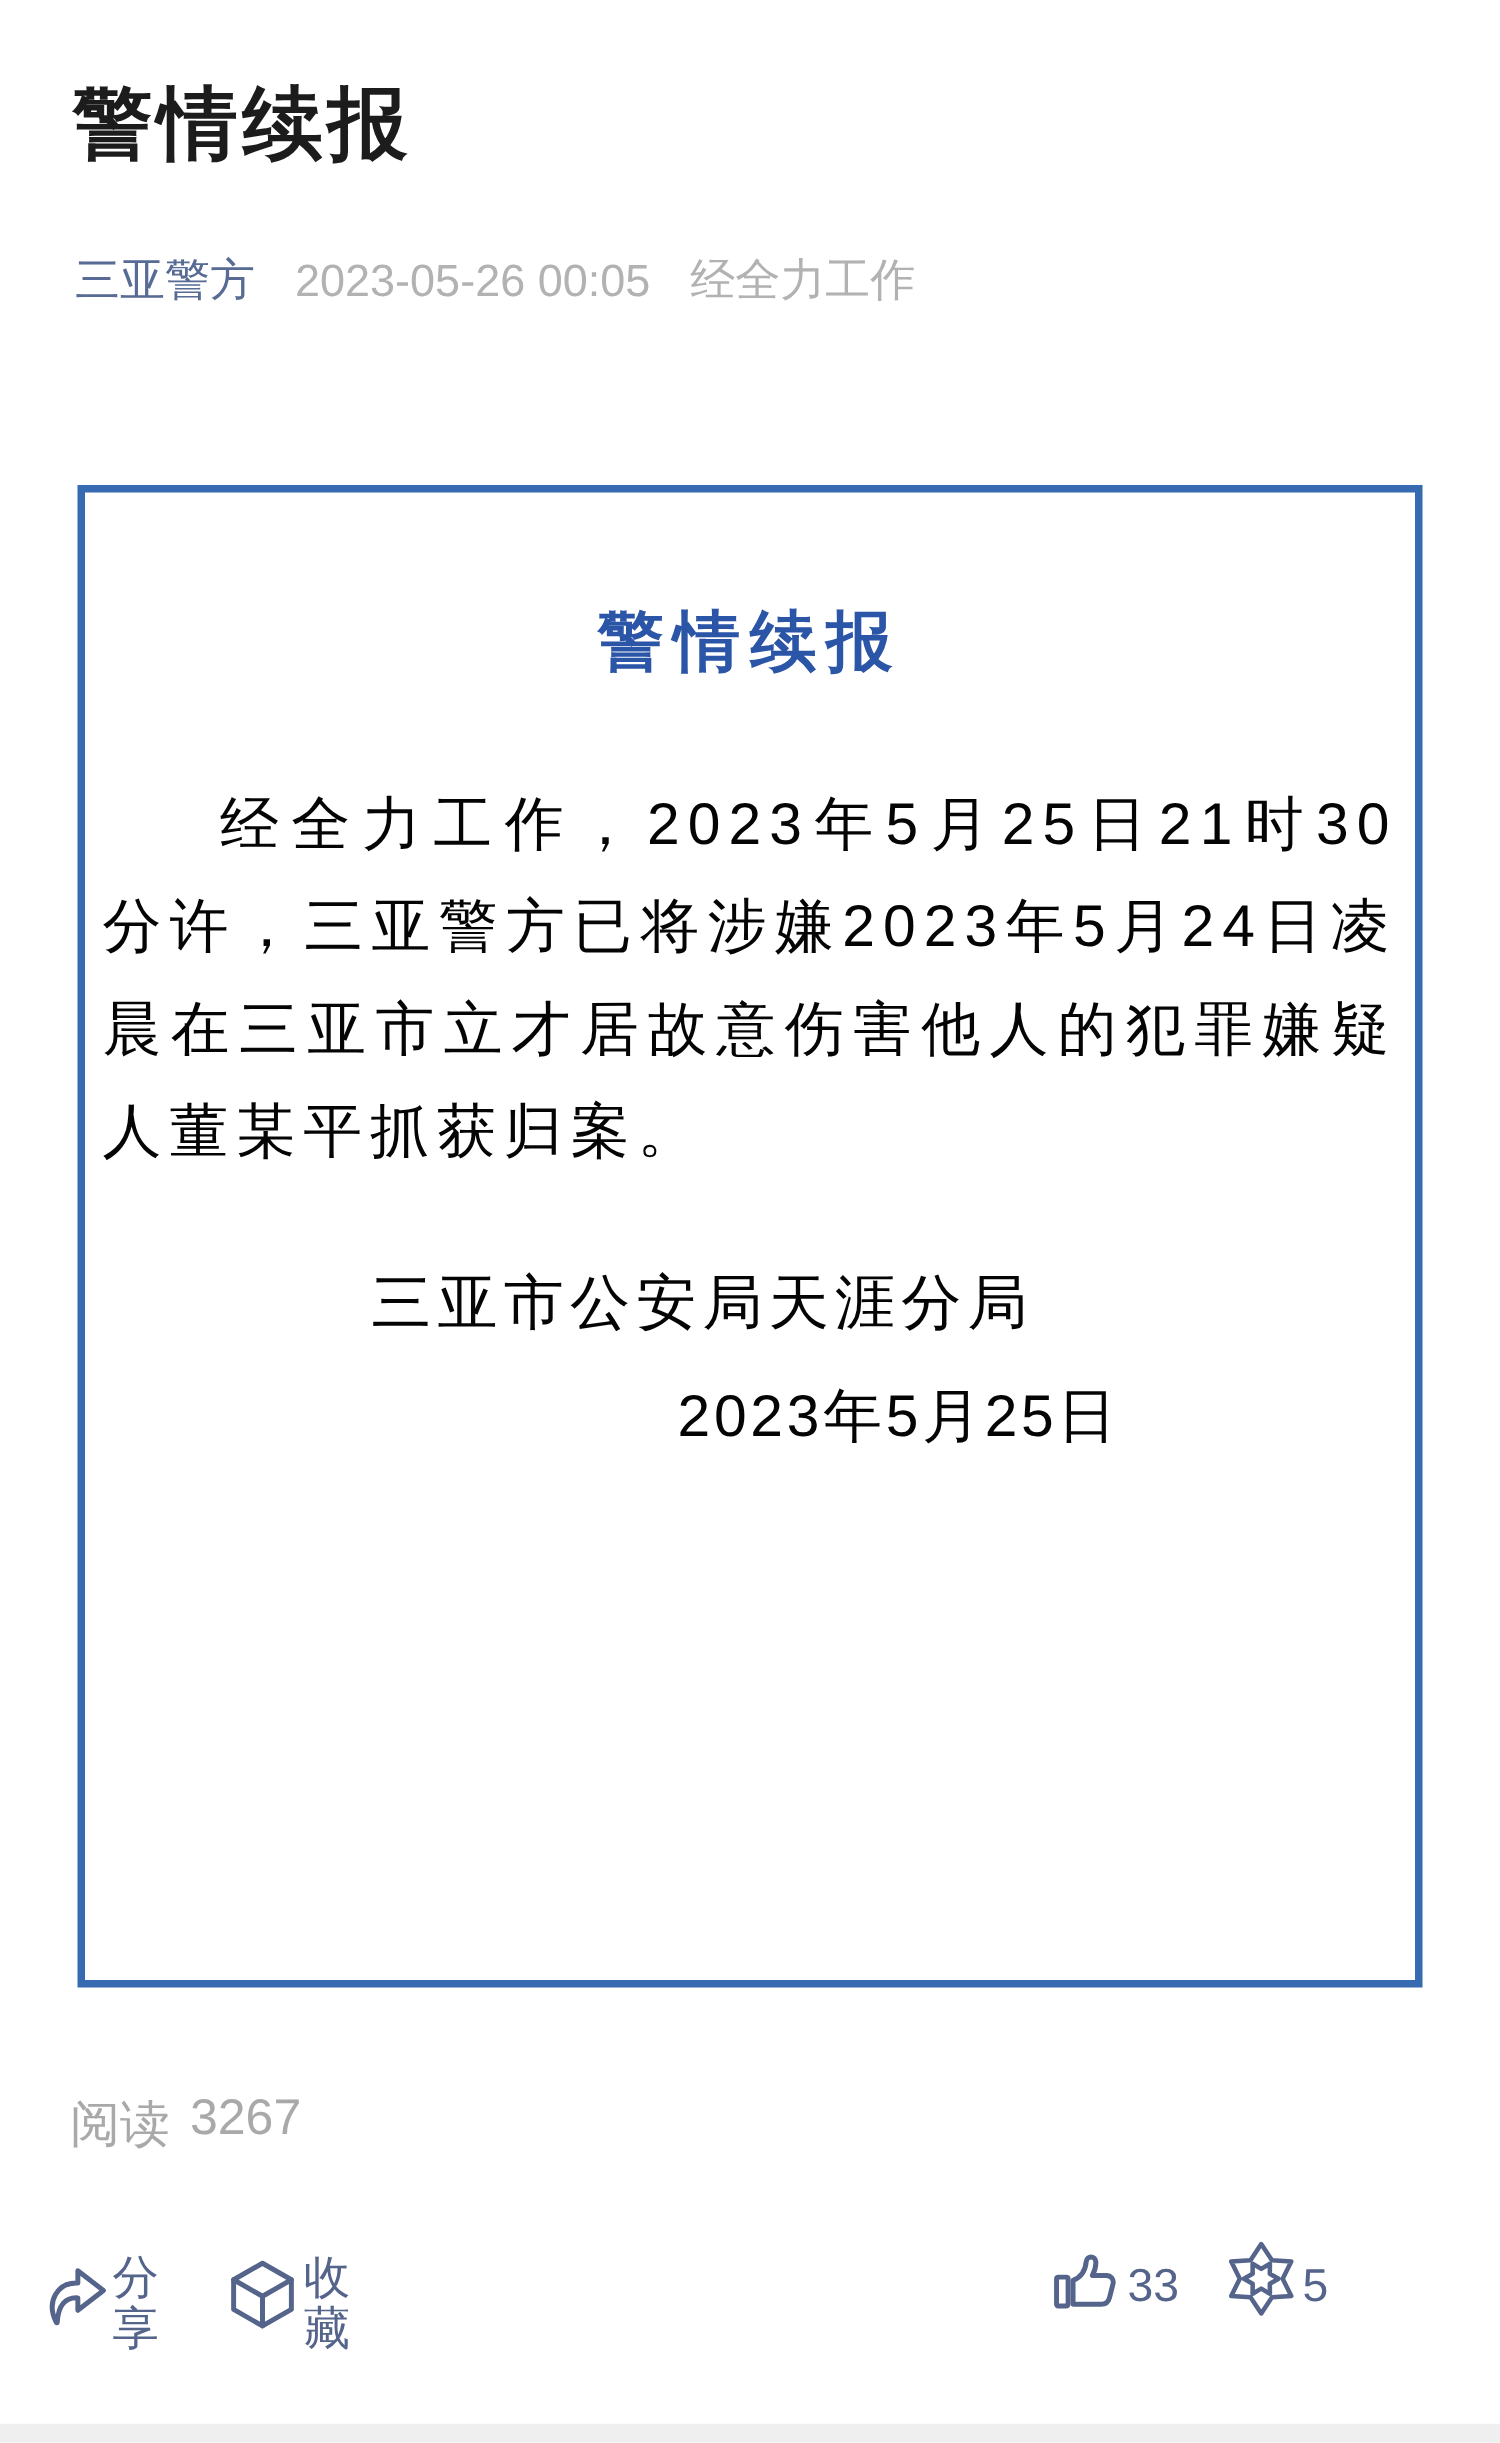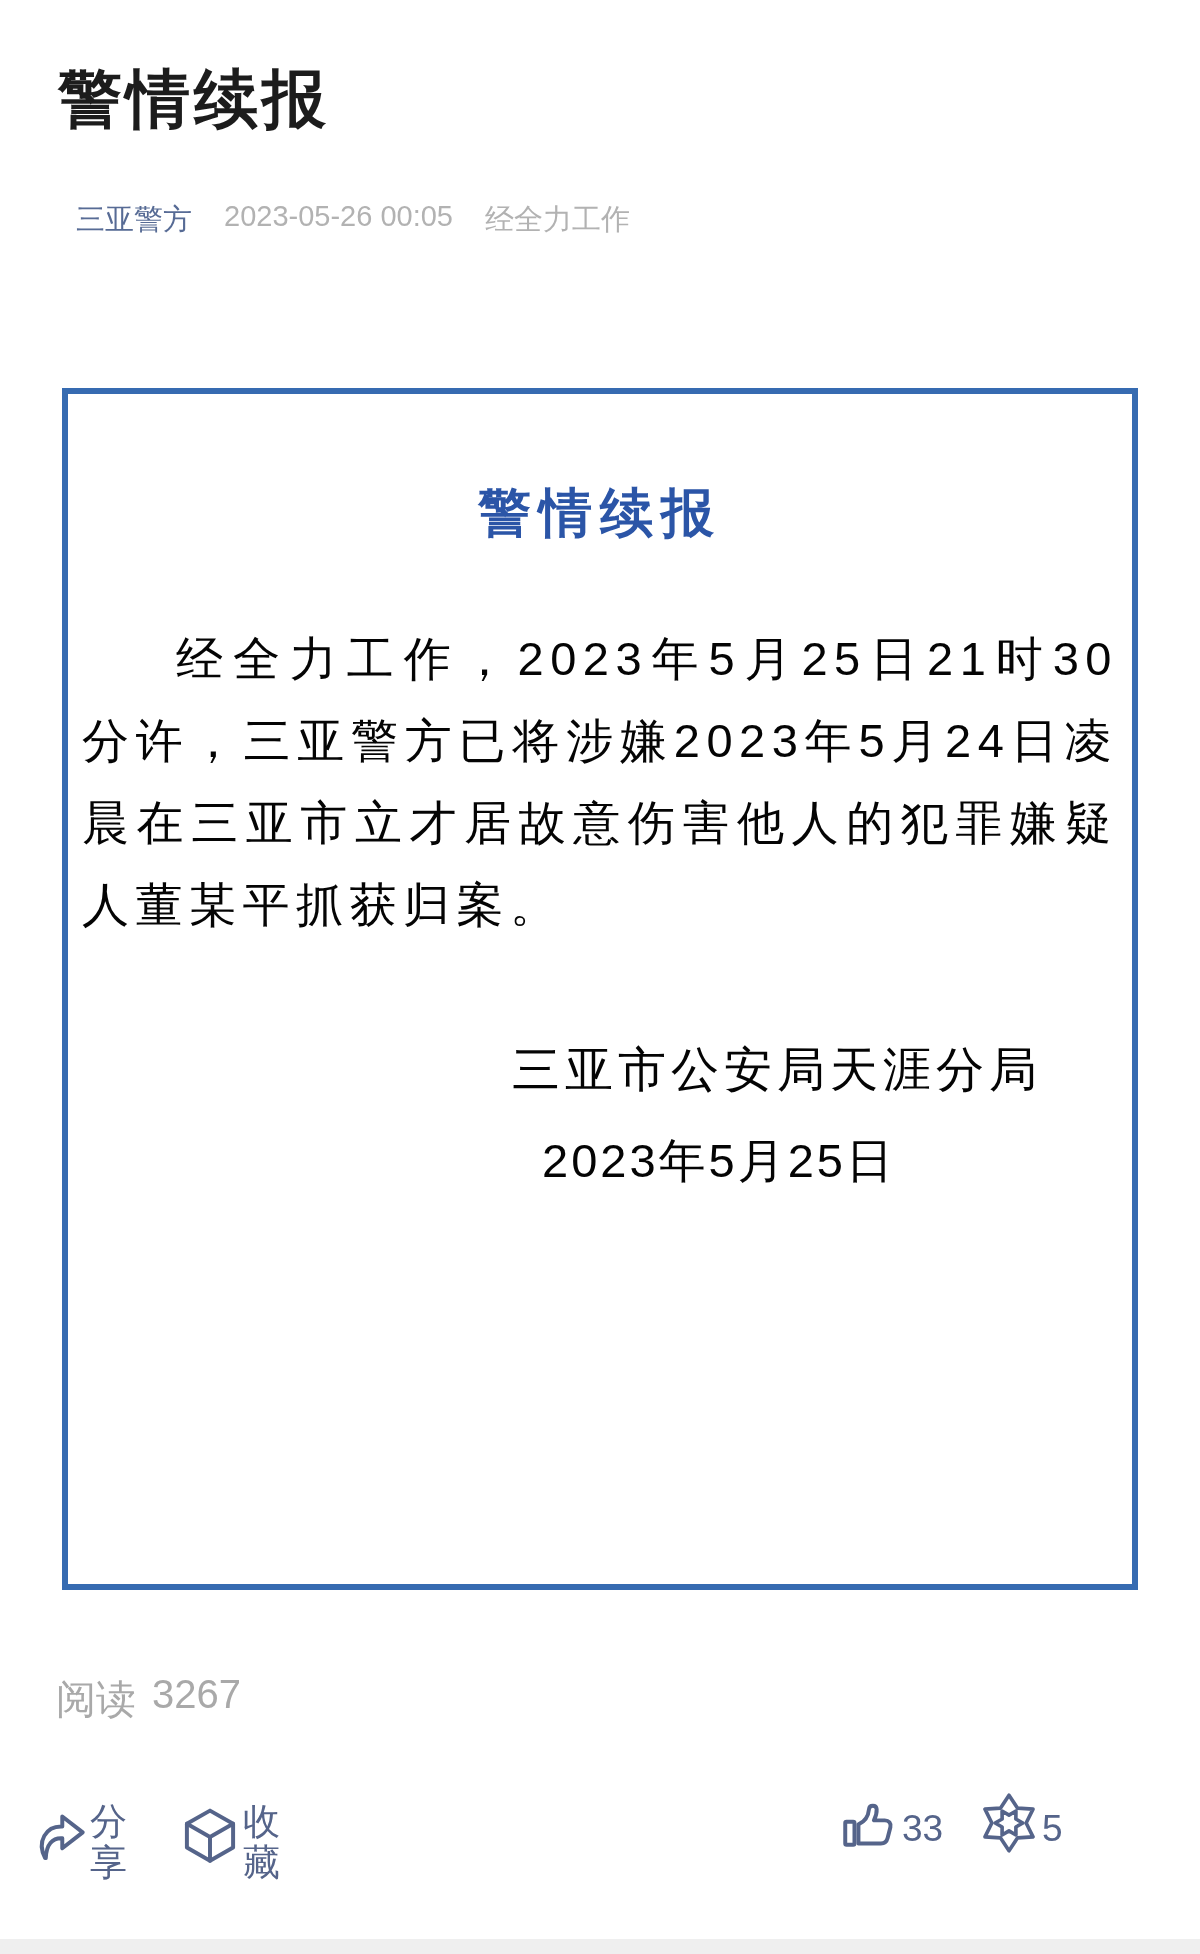--- a/index.html
+++ b/index.html
@@ -3,35 +3,35 @@
 <meta charset="utf-8">
 <style>
   html,body{margin:0;padding:0;background:#ffffff;}
   body{width:1200px;height:1954px;position:relative;overflow:hidden;
        font-family:"Liberation Sans","DejaVu Sans",sans-serif;}
   .page{position:absolute;inset:0;background:#ffffff;}
 
   
   .article-title{position:absolute;left:58px;top:56px;margin:0;
     font-size:64px;font-weight:bold;color:#1c1c1c;letter-spacing:4px;}
-  .byline{position:absolute;left:76px;top:200px;font-size:29px;color:#b2b2b2;
-    display:flex;align-items:flex-start;gap:32px;white-space:nowrap;}
+  .byline{position:absolute;left:60px;top:200px;font-size:36px;color:#b2b2b2;
+    display:flex;align-items:center;gap:32px;white-space:nowrap;}
   .account{color:#576b95;text-decoration:none;cursor:pointer;}
 
   
   .notice-box{position:absolute;left:62px;top:388px;width:1076px;height:1202px;
     box-sizing:border-box;border:6px solid #366bb1;background:#ffffff;
     padding:84px 14px 0 14px;}
   .notice-title{text-align:center;font-size:53px;font-weight:bold;color:#2b55a7;
     letter-spacing:8px;margin:0;}
   .notice-para{font-size:47px;color:#040404;line-height:82px;letter-spacing:6.5px;
     text-align:justify;text-indent:2em;margin:0;}
   .para-1{margin-top:68px;}
   .para-2{margin-top:46px;}
-  .notice-sign{margin-top:92px;text-align:right;padding-right:76px;
+  .notice-sign{margin-top:64px;text-align:center;padding-right:76px;
     font-size:48px;color:#040404;letter-spacing:5px;}
   .notice-date{margin-top:28px;text-align:right;padding-right:222px;
     font-size:47px;color:#040404;letter-spacing:3px;}
 
   
   .read-count{position:absolute;left:56px;top:1672px;font-size:40px;color:#a9a9a9;
     display:flex;gap:16px;}
   .action{position:absolute;top:1790px;width:124px;display:flex;flex-direction:row;
     align-items:center;cursor:pointer;}
   .action svg{width:66px;height:66px;display:block;}

